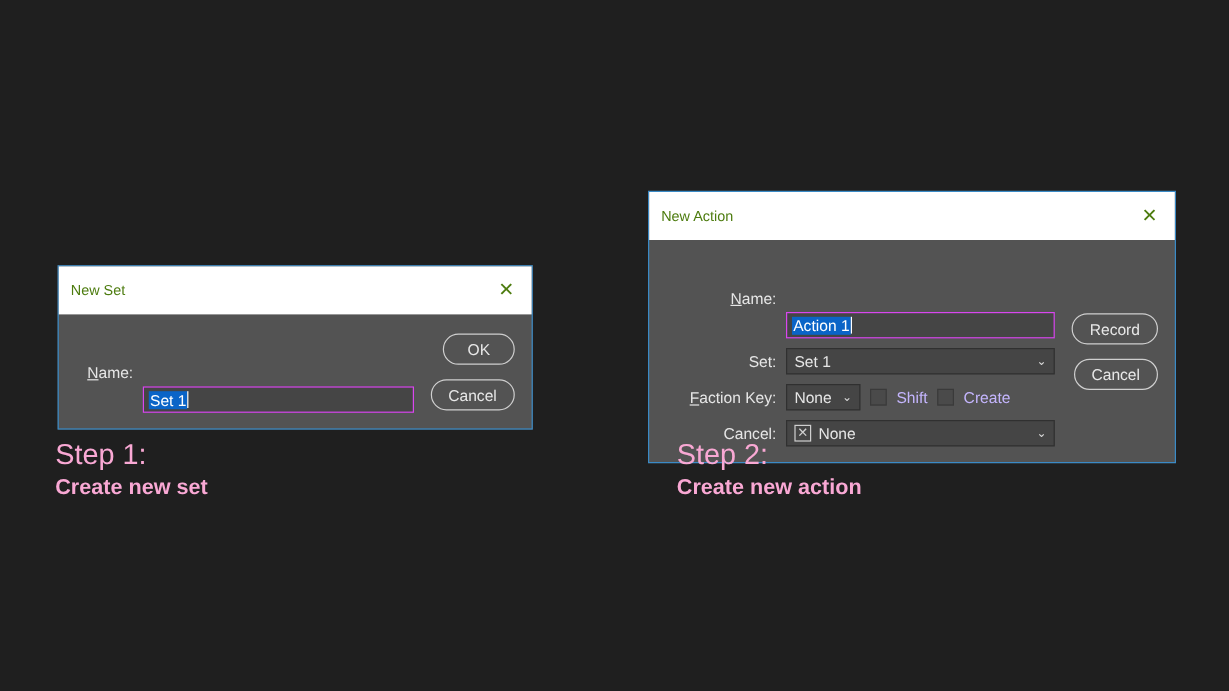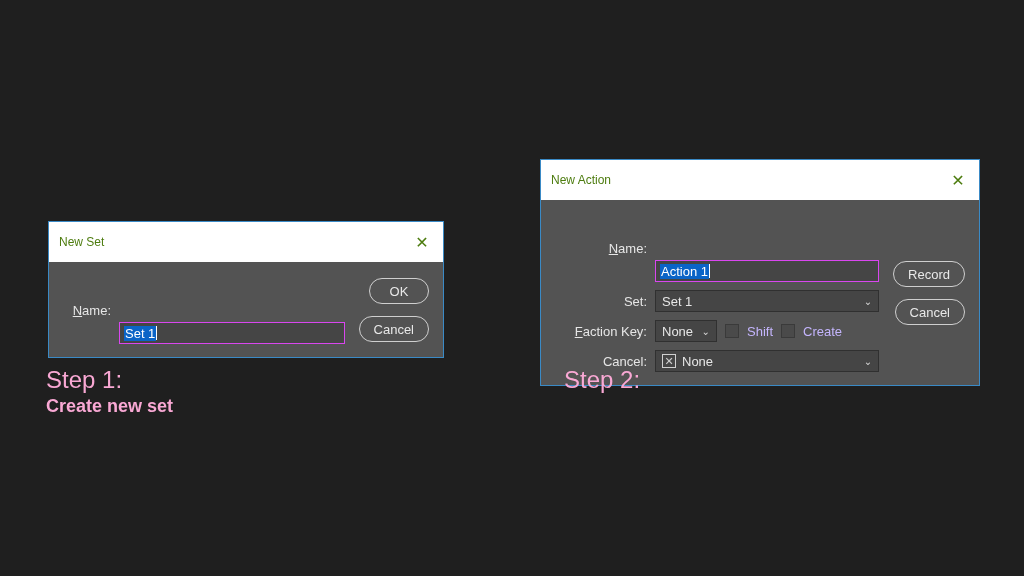--- a/index.html
+++ b/index.html
@@ -238,13 +238,14 @@
     </div>
   </div>
 </div>
 
 <div class="caption" style="left:46px; top:366px;">
   <div class="cap-step">Step 1:</div>
   <div class="cap-title">Create new set</div>
 </div>
 <div class="caption" style="left:540px; top:366px;margin-left:24px;">
   <div class="cap-step">Step 2:</div>
+  <div class="cap-title">Create new action</div>
 </div>
 
 </body></html>

